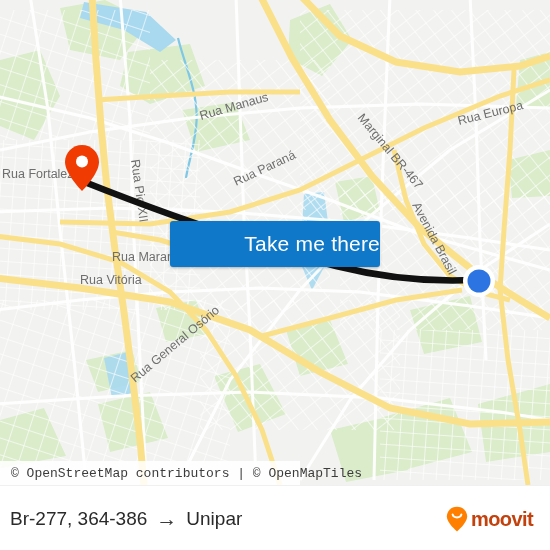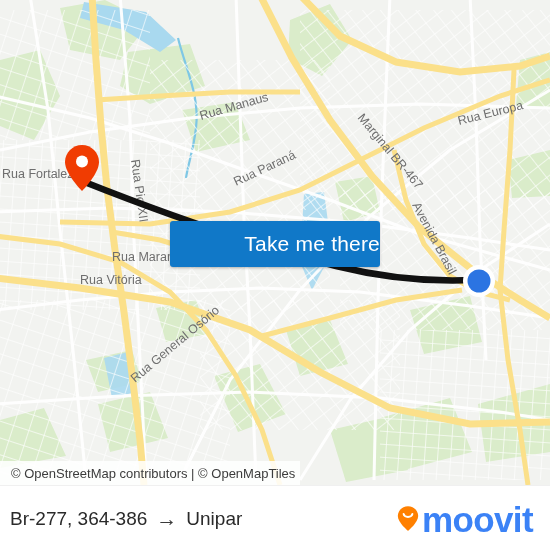--- a/index.html
+++ b/index.html
@@ -25,38 +25,38 @@
   .cta span{color:#fff;font-size:21px;letter-spacing:.2px;}
 
   
   .pin{position:absolute;left:63px;top:144px;width:38px;height:48px;z-index:45;}
   .dest{position:absolute;left:462px;top:264px;width:34px;height:34px;z-index:45;}
 
   
   .attrib{
     position:absolute;left:0;top:461px;height:24px;width:300px;
     background:rgba(255,255,255,.86);
-    display:flex;align-items:center;z-index:50;
+    display:flex;align-items:center;z-index:50;font-family:Liberation Mono, monospace;
   }
   .attrib .txt{font-size:13px;color:#3c3c3c;padding-left:11px;white-space:nowrap;}
 
   
   .footer{
     position:absolute;left:0;top:485px;width:550px;height:65px;
     background:#fff;display:flex;align-items:center;
     border-top:1px solid #f0f0f0;
   }
   .route-title{
     font-size:19px;color:#2a2a2a;padding-left:10px;
     display:flex;align-items:center;gap:9px;white-space:nowrap;
   }
   .route-title .arrow{font-size:21px;color:#3a3a3a;line-height:1;}
   .brand{position:absolute;right:17px;top:50%;transform:translateY(-50%);
          display:flex;align-items:center;gap:3px;}
-  .brand .word{font-size:35px;font-weight:bold;color:#3b82f6;letter-spacing:-.6px;line-height:1;}
+  .brand .word{font-size:20px;font-weight:bold;color:#c2410c;letter-spacing:-.6px;line-height:1;}
 </style>
 </head>
 <body>
 
 <div id="app">
 
   <div class="map-wrap">
     <svg class="map-svg" width="550" height="485" viewBox="0 0 550 485">
       <defs>
         <style>

